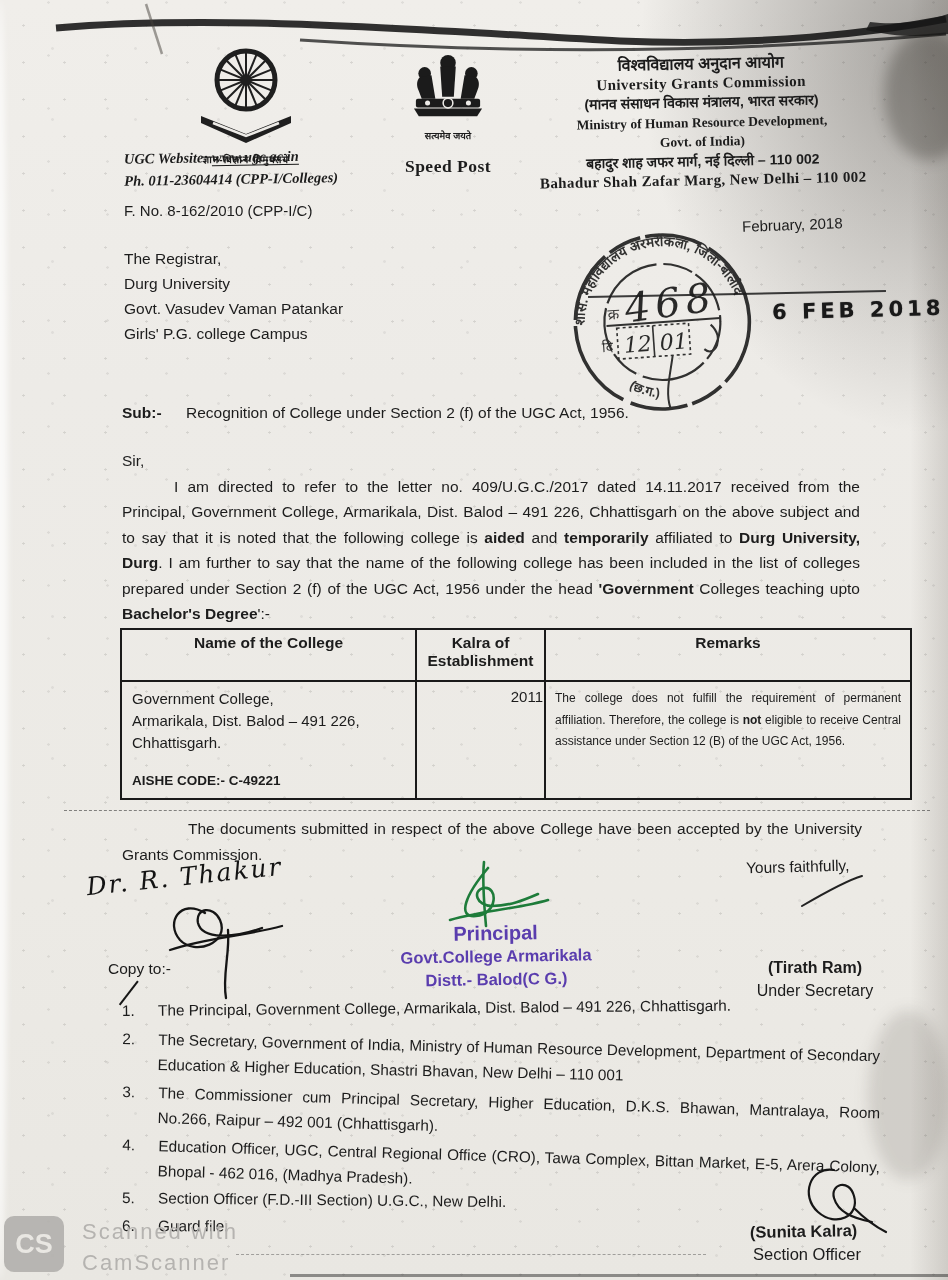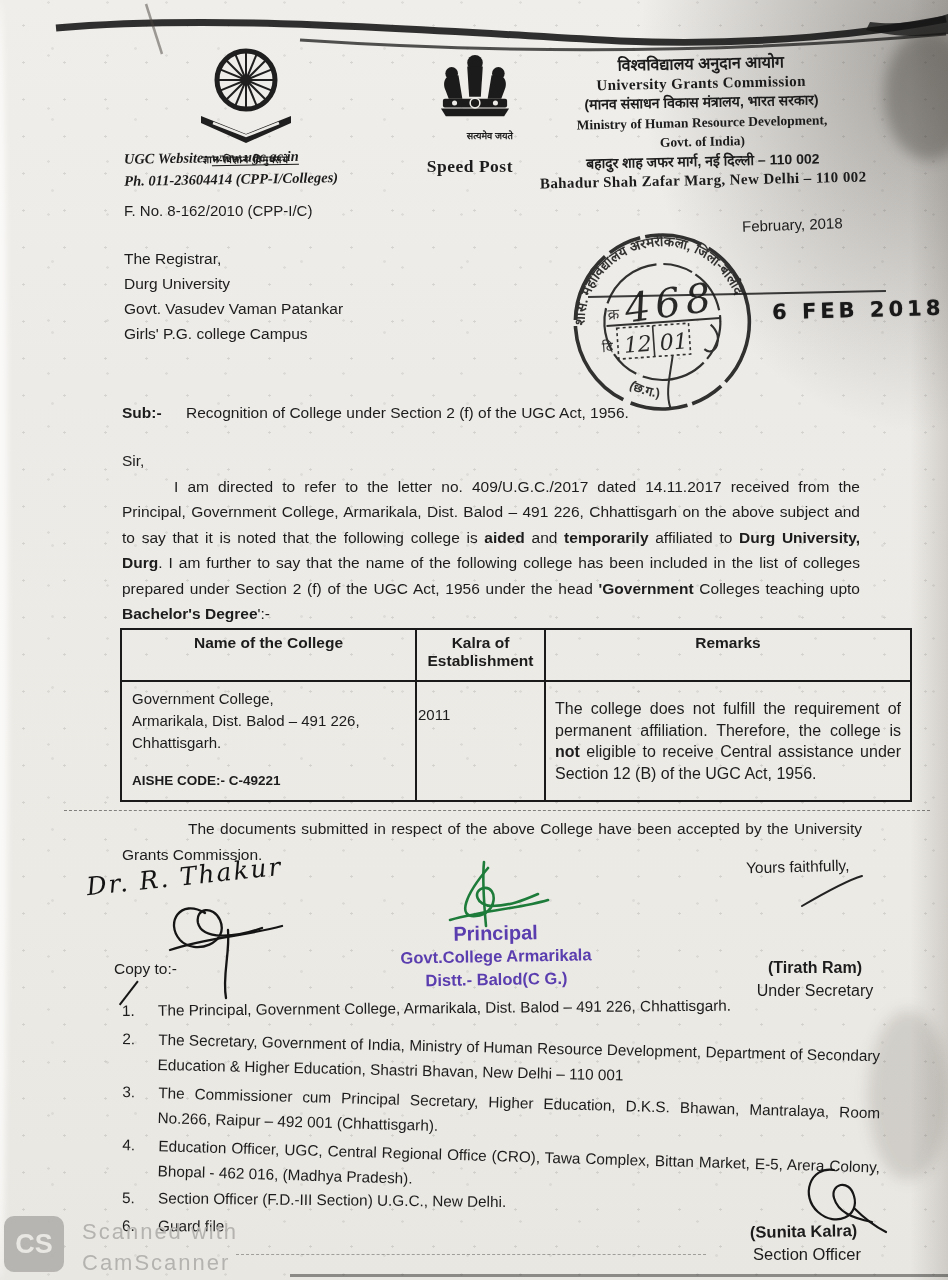--- a/index.html
+++ b/index.html
@@ -16,21 +16,21 @@
     background-position:3px 7px,19px 29px,11px 13px,0 0,0 0,0 0;
     font-family:"Liberation Sans",sans-serif;color:#1c1c1c;}
   .abs{position:absolute;}
   .noselect{user-select:none;}
   .b{font-weight:bold;}
   
   .ugc-logo{left:190px;top:42px;width:112px;text-align:center;}
   .ugc-motto{font-size:10px;font-weight:bold;margin-top:2px;letter-spacing:1px;}
   .website-block{left:124px;top:146px;font-family:"Liberation Serif",serif;font-style:italic;font-weight:bold;font-size:14.5px;line-height:22px;transform:rotate(-1deg);}
   .website-url{border-bottom:1.5px solid #1c1c1c;}
-  .emblem-block{left:383px;top:52px;width:130px;text-align:right;}
+  .emblem-block{left:383px;top:52px;width:130px;text-align:center;}
   .emblem-motto{font-size:9.5px;font-weight:bold;margin-top:1px;}
   .speed-post{font-family:"Liberation Serif",serif;font-weight:bold;font-size:17.5px;margin-top:14px;letter-spacing:.5px;}
   .org-block{left:490px;top:54px;width:424px;text-align:center;transform:rotate(-1.2deg);line-height:19.5px;}
   .org-hi{font-size:16px;font-weight:bold;}
   .org-en{font-family:"Liberation Serif",serif;font-size:15px;font-weight:bold;letter-spacing:.4px;}
   .org-small-hi{font-size:14px;font-weight:bold;}
   .org-small-en{font-family:"Liberation Serif",serif;font-size:13.5px;font-weight:bold;}
   
   .ref-no{left:124px;top:202px;font-size:15px;}
   .letter-date{left:742px;top:216px;font-size:15px;transform:rotate(-2deg);}
@@ -43,40 +43,40 @@
   
   .subject{left:122px;top:404px;width:760px;display:flex;font-size:15.5px;}
   .subject .lbl{font-weight:bold;width:64px;flex:none;}
   .salutation{left:122px;top:452px;font-size:15.5px;text-align:right;}
   .body-para{left:122px;top:474px;width:738px;font-size:15.5px;line-height:25.4px;text-align:justify;text-indent:52px;}
   
   .doc-table{left:120px;top:628px;border-collapse:collapse;table-layout:fixed;}
   .doc-table th,.doc-table td{border:2px solid #1a1a1a;vertical-align:top;}
   .doc-table th{font-size:15.5px;font-weight:bold;padding:4px 8px;height:42px;vertical-align:top;}
   .cell-name{width:273px;padding:6px 10px;font-size:15px;line-height:22px;}
-  .cell-year{width:111px;text-align:left;padding-top:24px;font-size:15px;}
-  .cell-remarks{width:346px;padding:16px 9px;font-size:16px;line-height:21.6px;text-align:justify;margin-top:36px;}
+  .cell-year{width:111px;text-align:right;padding-top:6px;font-size:15px;}
+  .cell-remarks{width:346px;padding:6px 9px;font-size:12px;line-height:21.6px;text-align:justify;margin-top:36px;}
   .pre{white-space:pre-line;}
   .aishe{margin-top:16px;font-weight:bold;font-size:13.5px;}
   
   .artifact-dash{left:64px;top:810px;width:866px;border-top:1.5px dashed rgba(40,40,40,.55);}
   .closing-para{left:122px;top:816px;width:740px;font-size:15.5px;line-height:25.5px;text-align:justify;text-indent:66px;}
   .valediction{left:746px;top:858px;font-size:15.5px;transform:rotate(-1.5deg);}
   
   .hw-name{left:86px;top:862px;font-family:"DejaVu Serif",serif;font-style:italic;font-size:25px;letter-spacing:2px;color:#131313;transform:rotate(-6deg);}
   .hw-sign{left:150px;top:888px;}
   .green-sign{left:426px;top:860px;}
   .principal-stamp{left:398px;top:922px;width:196px;text-align:center;color:#5a3dae;transform:rotate(-1deg);line-height:23px;}
   .principal-stamp .l1{font-size:20px;font-weight:bold;}
   .principal-stamp .l2{font-size:16.5px;font-weight:bold;}
   .under-secretary{left:735px;top:926px;width:160px;text-align:center;font-size:16px;line-height:23px;}
   .under-secretary .nm{font-weight:bold;margin-top:30px;}
   .pen-mark{left:796px;top:872px;}
   
-  .copy-label{left:114px;top:960px;font-size:15.5px;}
+  .copy-label{left:108px;top:960px;font-size:15.5px;}
   .copy-list{left:118px;top:998px;width:762px;font-size:15.3px;line-height:25px;}
   .citem{position:relative;padding-left:40px;margin-bottom:3px;text-align:justify;transform-origin:left center;}
   .cnum{position:absolute;left:4px;top:0;}
   .tick{position:absolute;left:-4px;top:-6px;width:30px;height:2.2px;background:#161616;transform:rotate(-52deg);}
   
   .so-sign{left:792px;top:1158px;}
   .so-name{left:750px;top:1222px;font-size:16.5px;font-weight:bold;transform:rotate(-1deg);}
   .so-title{left:753px;top:1245px;font-size:16.5px;}
   
   .cs-badge{left:4px;top:1216px;width:60px;height:56px;border-radius:10px;background:#b3b1ae;color:#e9e7e3;font-weight:bold;font-size:27px;display:flex;align-items:center;justify-content:center;opacity:.92;}

